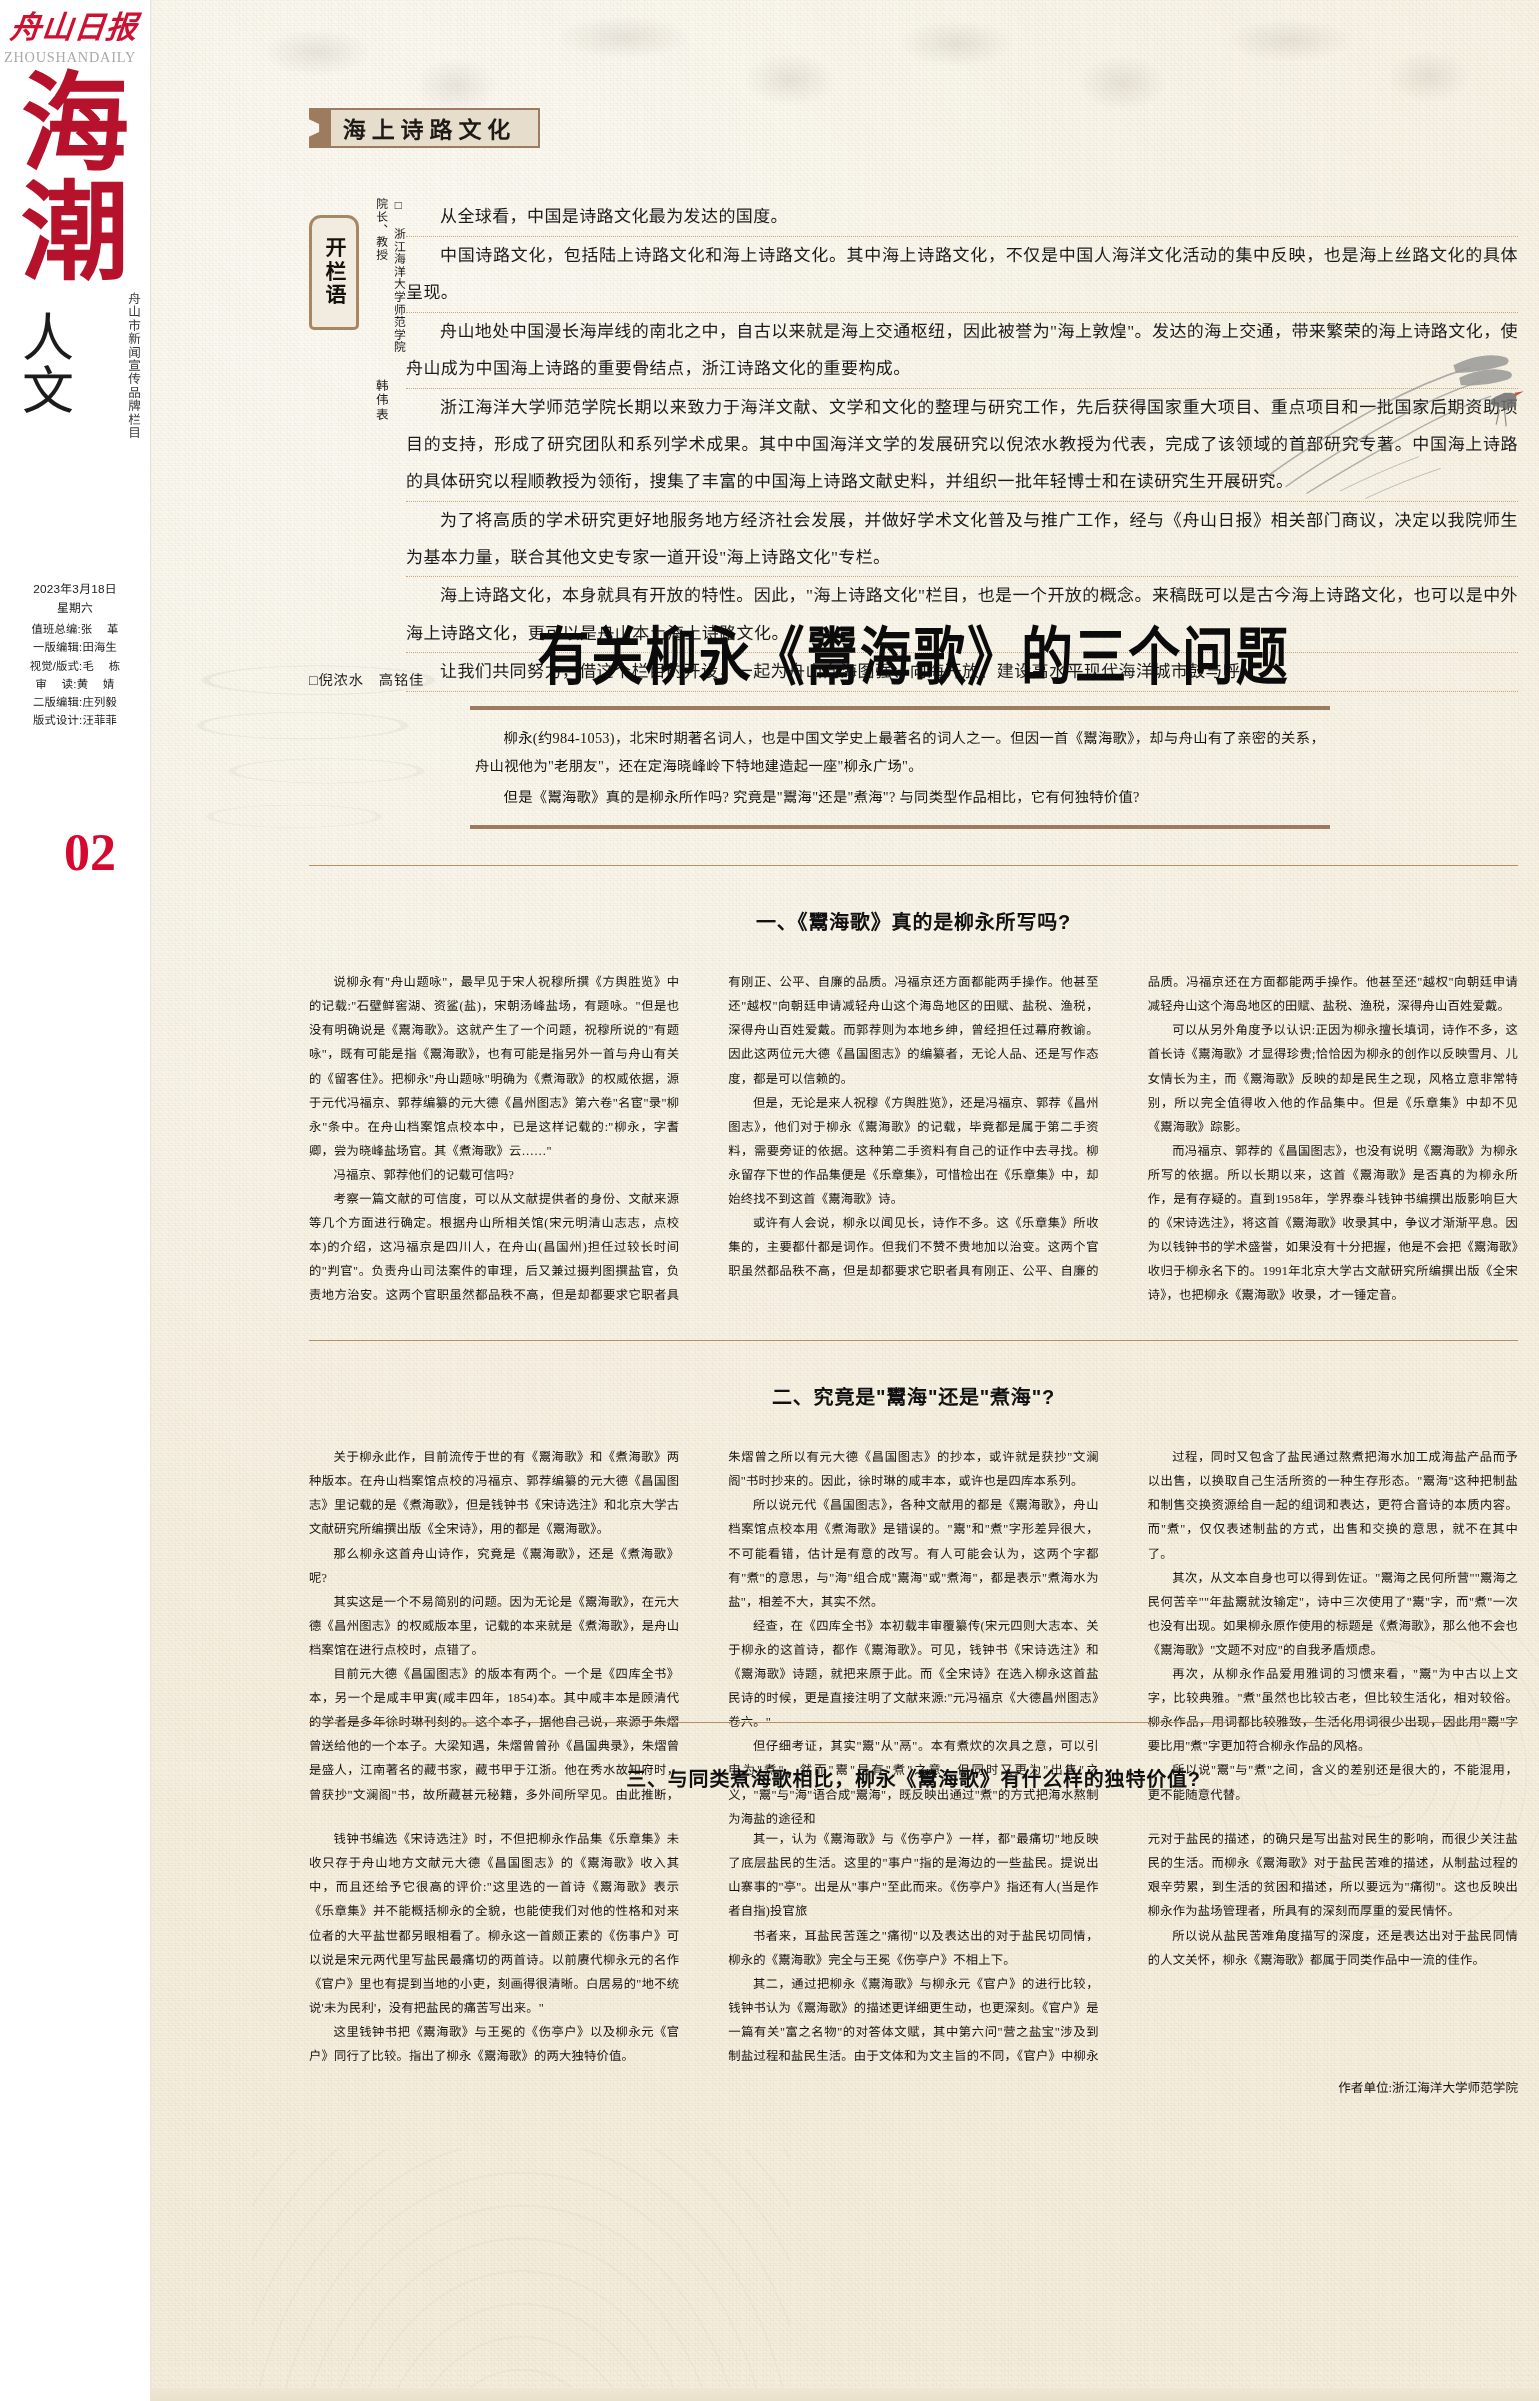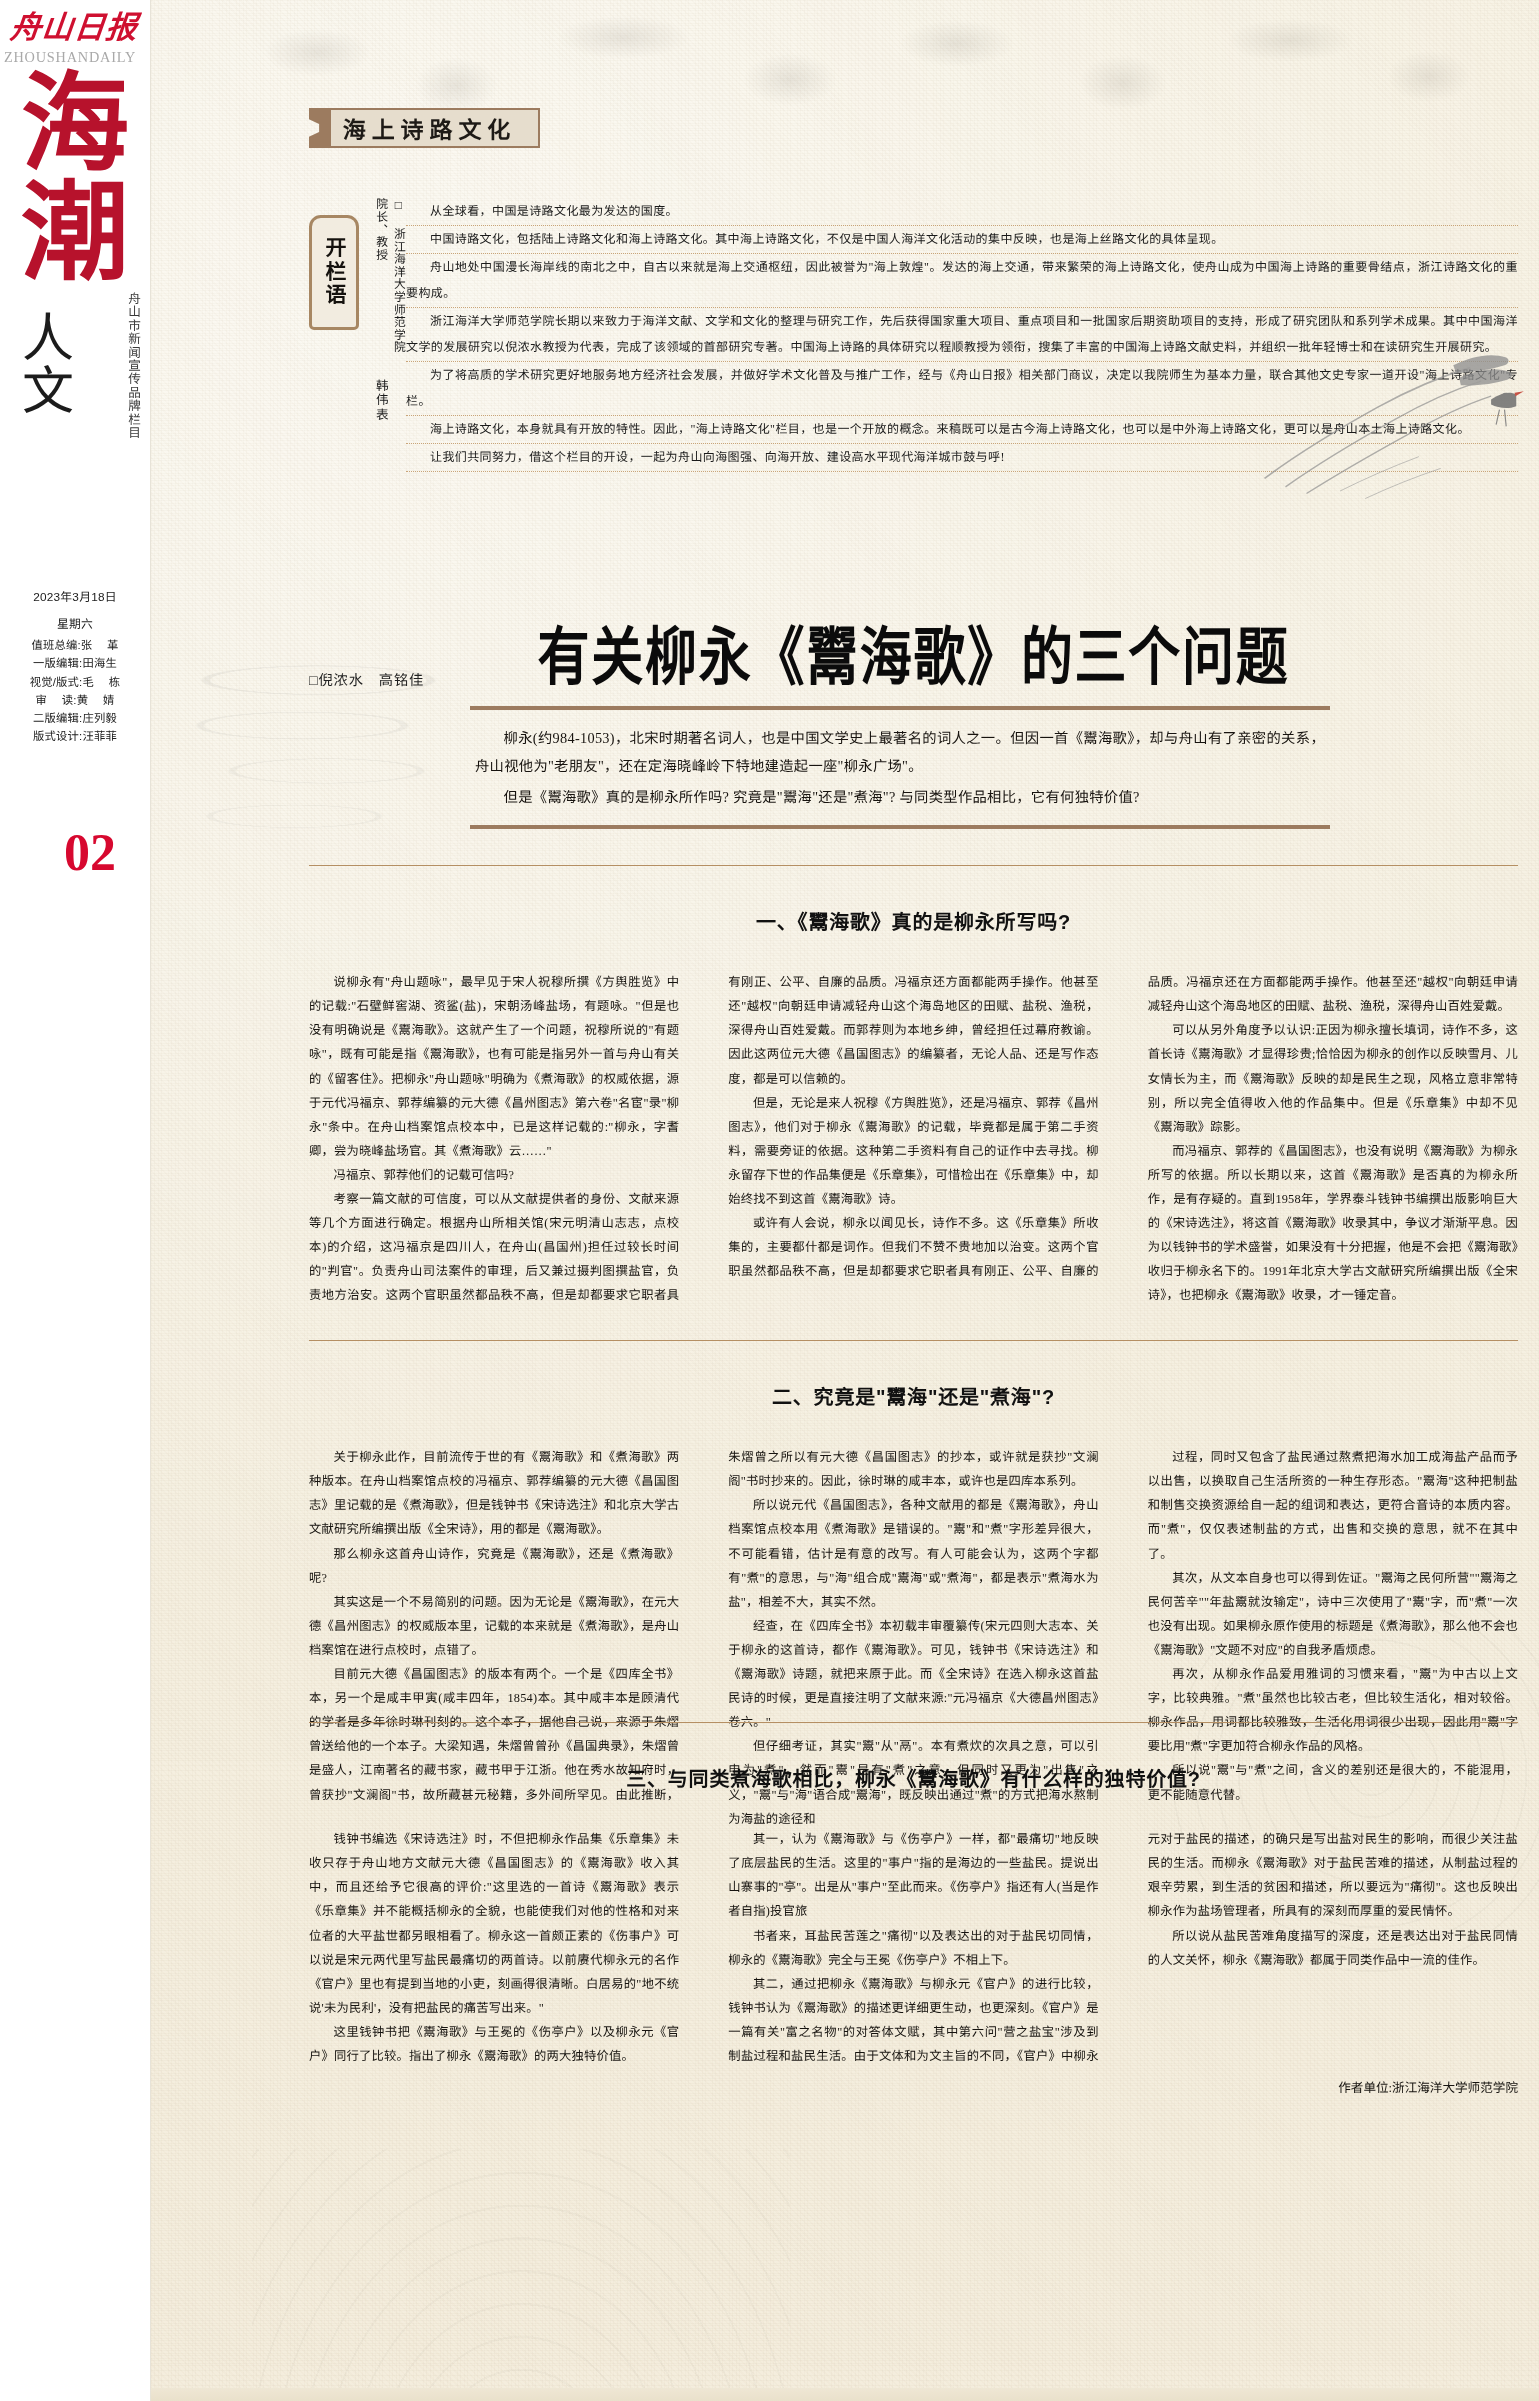--- a/index.html
+++ b/index.html
@@ -69,21 +69,21 @@
     color:#3a3a3a;
     height:185px;
   }
   .issue-block{
     position:absolute;left:0;top:580px;width:150px;
     text-align:center;
     color:#202020;
     font-size:11.3px;line-height:1.62;
     letter-spacing:0.2px;
   }
-  .issue-block .d1{font-size:11.8px;margin-top:8px;}
+  .issue-block .d1{font-size:11.8px;}
   .issue-block .credits{margin-top:1.7px;}
   .issue-block .credits div{white-space:pre;}
   .pageno{
     position:absolute;left:0;top:827px;width:180px;
     text-align:center;
     color:#d7082f;
     font-family:"Liberation Serif","DejaVu Serif",serif;
     font-weight:bold;
     font-size:52px;line-height:1;
   }
@@ -190,21 +190,21 @@
   .pref-name{
     position:absolute;left:62px;top:181px;
     writing-mode:vertical-rl;text-orientation:upright;
     font-family:"Liberation Serif","DejaVu Serif",serif;
     font-size:12.6px;line-height:1.5;letter-spacing:1.7px;
     color:#1a1a1a;height:76px;
   }
   .pref-body{
     margin-left:97px;margin-right:0;
     font-family:"Liberation Serif","DejaVu Serif",serif;
-    font-size:12px;line-height:2.18;
+    font-size:17px;line-height:2.18;
     color:#1a1a1a;
     letter-spacing:0.4px;
     text-align:justify;
   }
   .pref-body p{
     margin:0;
     text-indent:2em;
     border-bottom:0.8px dotted #c9a579;
     padding-bottom:0.8px;
   }

